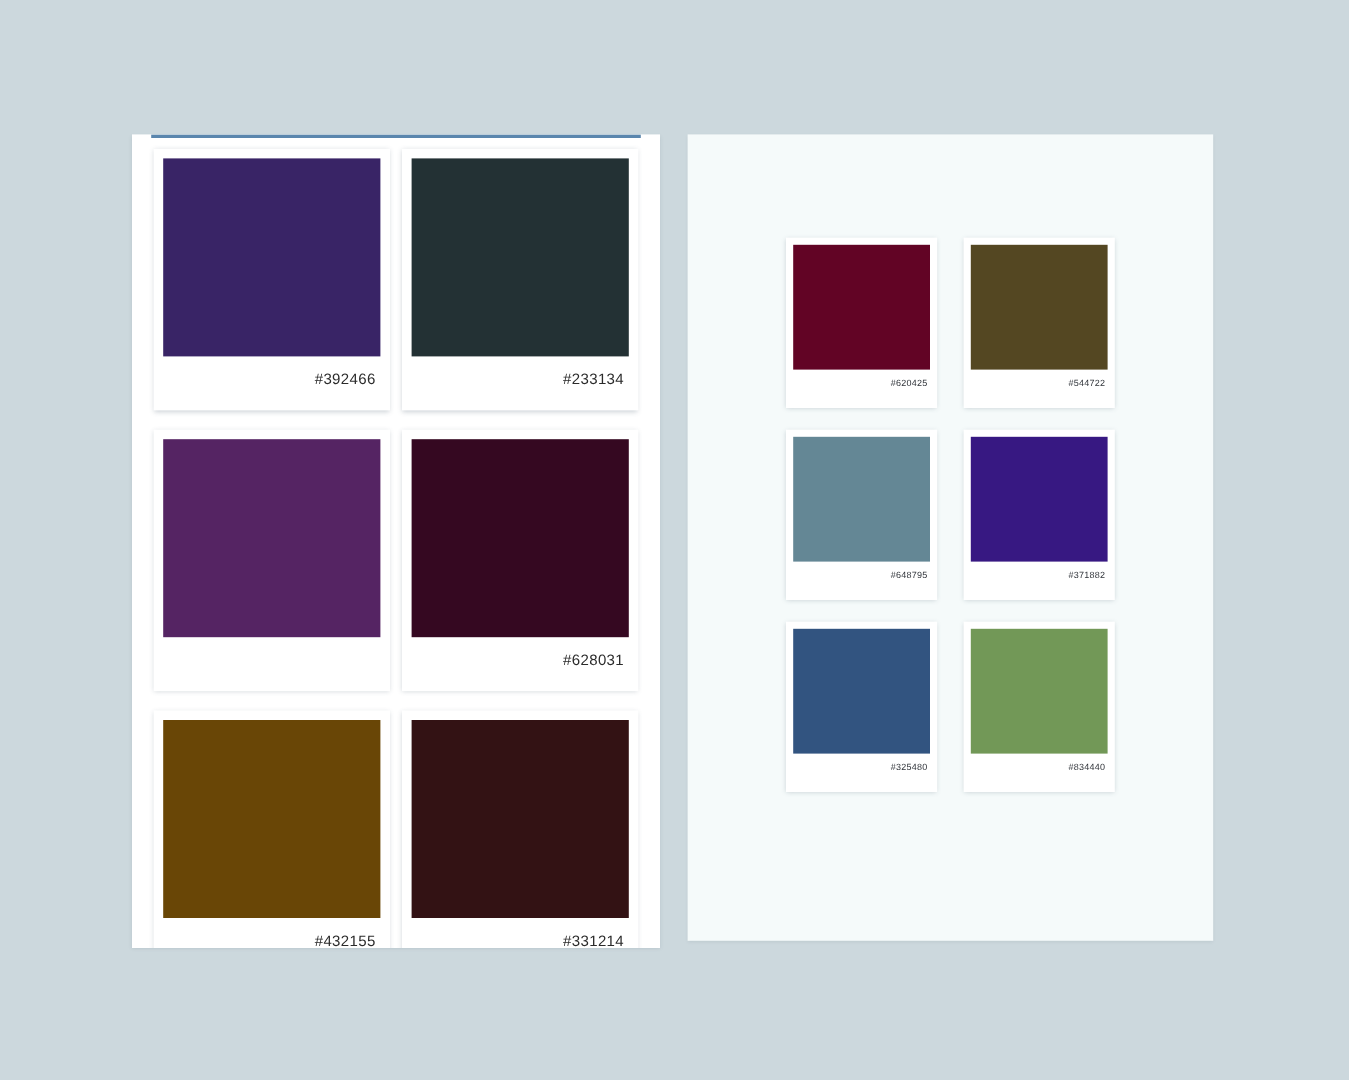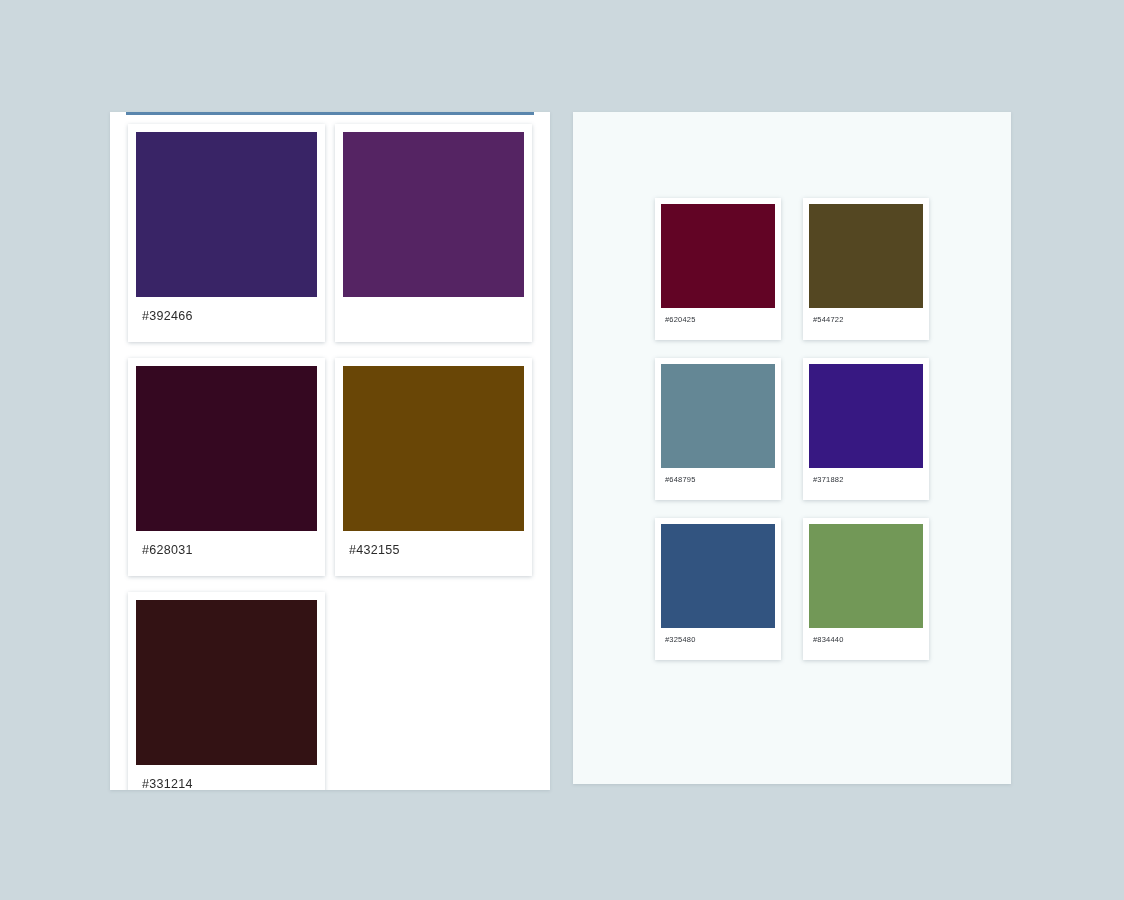--- a/index.html
+++ b/index.html
@@ -47,20 +47,21 @@
     box-sizing: border-box;
   }
   .lcard {
     background: #ffffff;
     box-shadow: 0 1px 4px rgba(80,100,115,0.30);
     padding: 8px 8px 0 8px;
     box-sizing: border-box;
     height: 218px;
     display: flex;
     flex-direction: column;
+    align-items: flex-end;
   }
   .lcard .chip {
     width: 100%;
     height: 165px;
     box-sizing: border-box;
   }
   .lcard .hex {
     font-size: 12.5px;
     color: #2b2b2b;
     letter-spacing: 0.3px;
@@ -82,20 +83,21 @@
     position: absolute;
     left: 0;
     top: 86px;
     width: 438px;
     display: grid;
     grid-template-columns: 1fr 1fr;
     column-gap: 22px;
     row-gap: 18px;
     padding: 0 82px;
     box-sizing: border-box;
+    text-align: right;
   }
   .rcard {
     background: #ffffff;
     box-shadow: 0 1px 4px rgba(80,100,115,0.28);
     padding: 6px 6px 0 6px;
     box-sizing: border-box;
     height: 142px;
     display: flex;
     flex-direction: column;
   }
@@ -116,20 +118,24 @@
 
 <div class="left-panel" style="background: rgb(255, 255, 255);">
   <div class="accent-bar" style="background: rgb(90, 134, 173);"></div>
   <div class="left-grid">
 
     <div class="lcard">
       <div class="chip" style="background-color: rgb(57, 36, 102);"></div>
       <div class="hex">#392466</div>
     </div>
 
+    <div class="lcard">
+      <div class="chip" style="background-color: rgb(35, 49, 52);"></div>
+      <div class="hex">#233134</div>
+    </div>
 
     <div class="lcard">
       <div class="chip" style="background-color: rgb(85, 36, 99);"></div>
     </div>
 
     <div class="lcard">
       <div class="chip" style="background-color: rgb(53, 8, 33);"></div>
       <div class="hex">#628031</div>
     </div>
 

